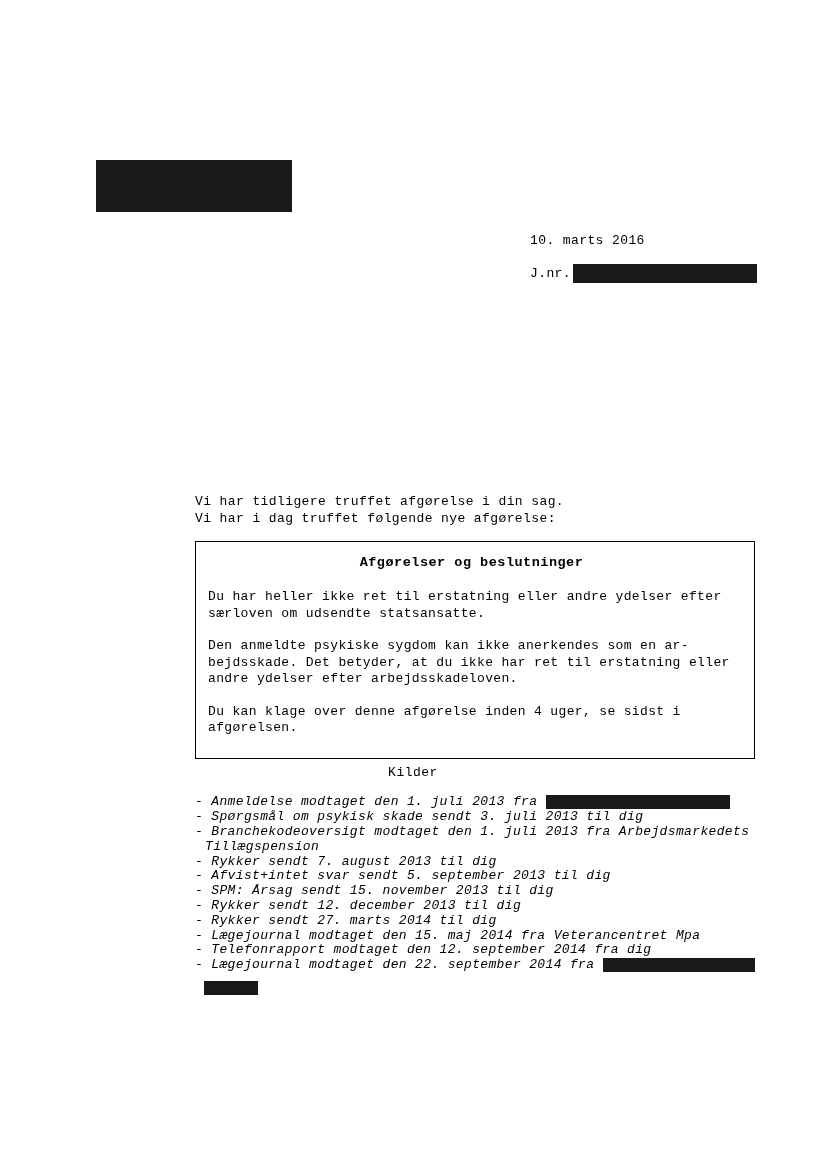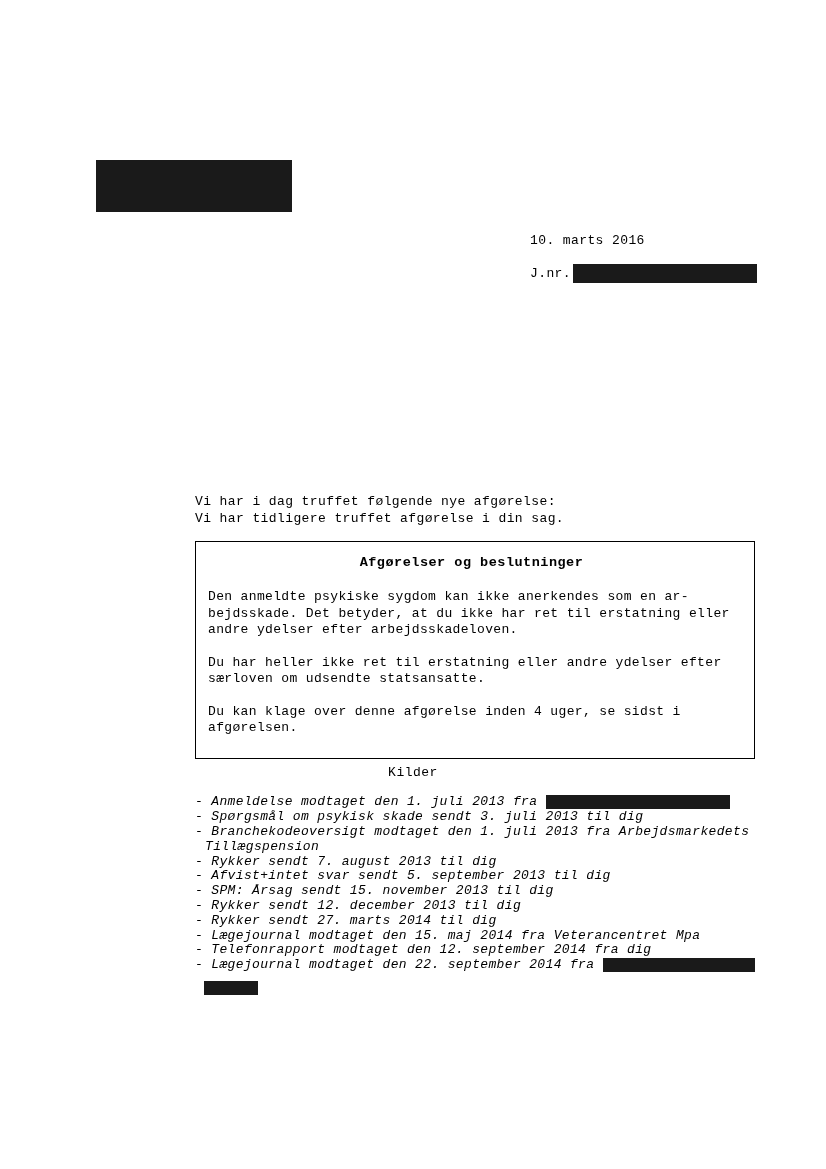--- a/index.html
+++ b/index.html
@@ -148,28 +148,28 @@
   <div class="logo-block redaction"></div>
 
   <div class="date-line">10. marts 2016</div>
 
   <div class="jnr-line">
     <span class="jnr-label">J.nr.</span>
     <span class="jnr-redaction redaction"></span>
   </div>
 
   <div class="intro">
+    <div>Vi har tidligere truffet afgørelse i din sag.</div>
     <div>Vi har i dag truffet følgende nye afgørelse:</div>
-    <div>Vi har tidligere truffet afgørelse i din sag.</div>
   </div>
 
   <div class="decision-box">
     <div class="decision-title">Afgørelser og beslutninger</div>
+    <p class="decision-para">Du har heller ikke ret til erstatning eller andre ydelser efter særloven om udsendte statsansatte.</p>
     <p class="decision-para">Den anmeldte psykiske sygdom kan ikke anerkendes som en ar-bejdsskade. Det betyder, at du ikke har ret til erstatning eller andre ydelser efter arbejdsskadeloven.</p>
-    <p class="decision-para">Du har heller ikke ret til erstatning eller andre ydelser efter særloven om udsendte statsansatte.</p>
     <p class="decision-para">Du kan klage over denne afgørelse inden 4 uger, se sidst i afgørelsen.</p>
   </div>
 
   <div class="kilder-heading">Kilder</div>
 
   <div class="sources">
     <span class="source-item"><span>- Anmeldelse modtaget den 1. juli 2013 fra</span> <span class="src-redaction-1 redaction"></span></span>
     <span class="source-item">- Spørgsmål om psykisk skade sendt 3. juli 2013 til dig</span>
     <span class="source-item">- Branchekodeoversigt modtaget den 1. juli 2013 fra Arbejdsmarkedets</span>
     <span class="source-item"><span class="indent"></span><span>Tillægspension</span></span>

